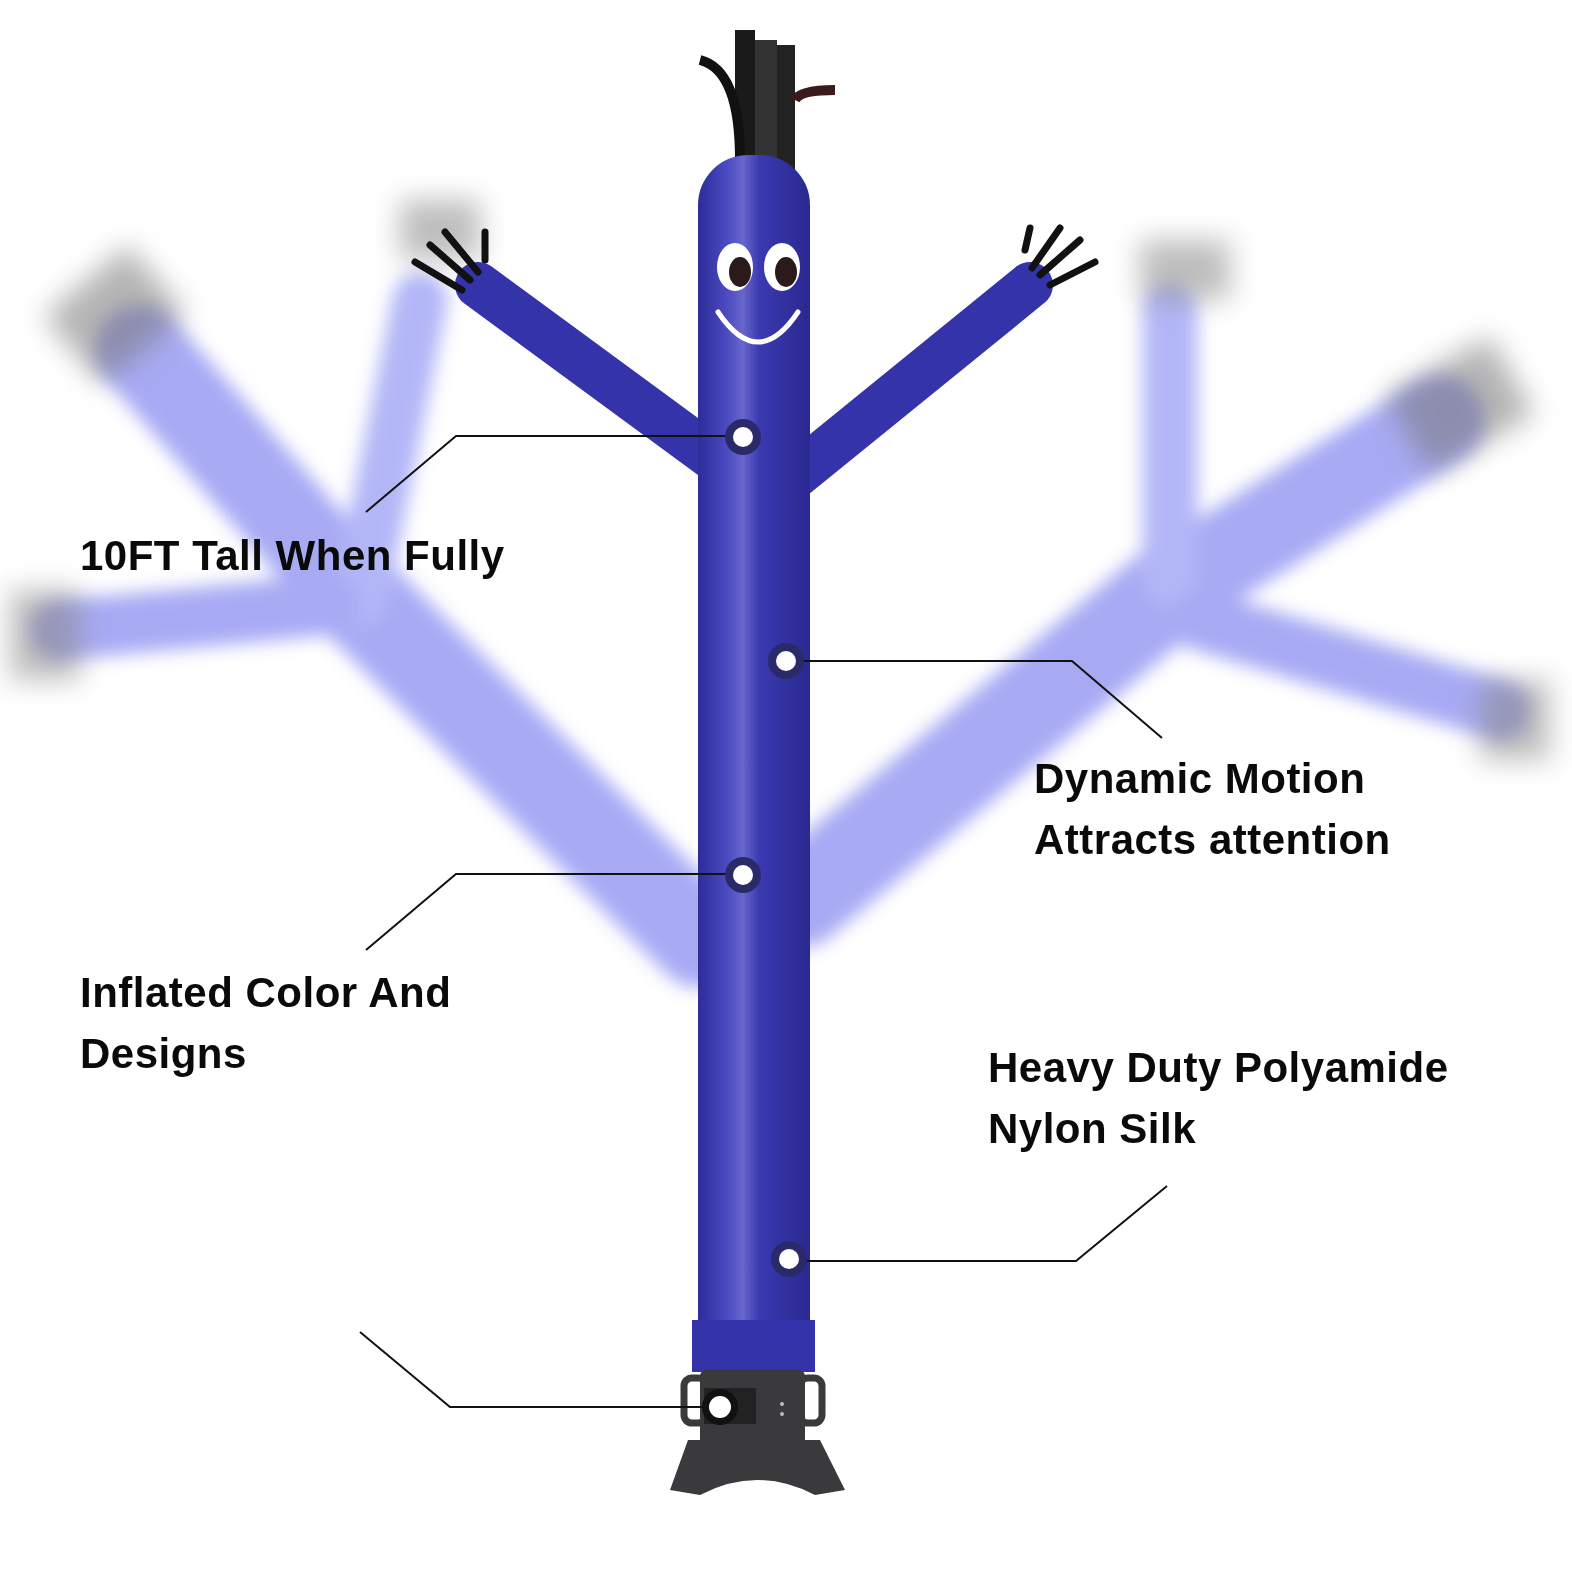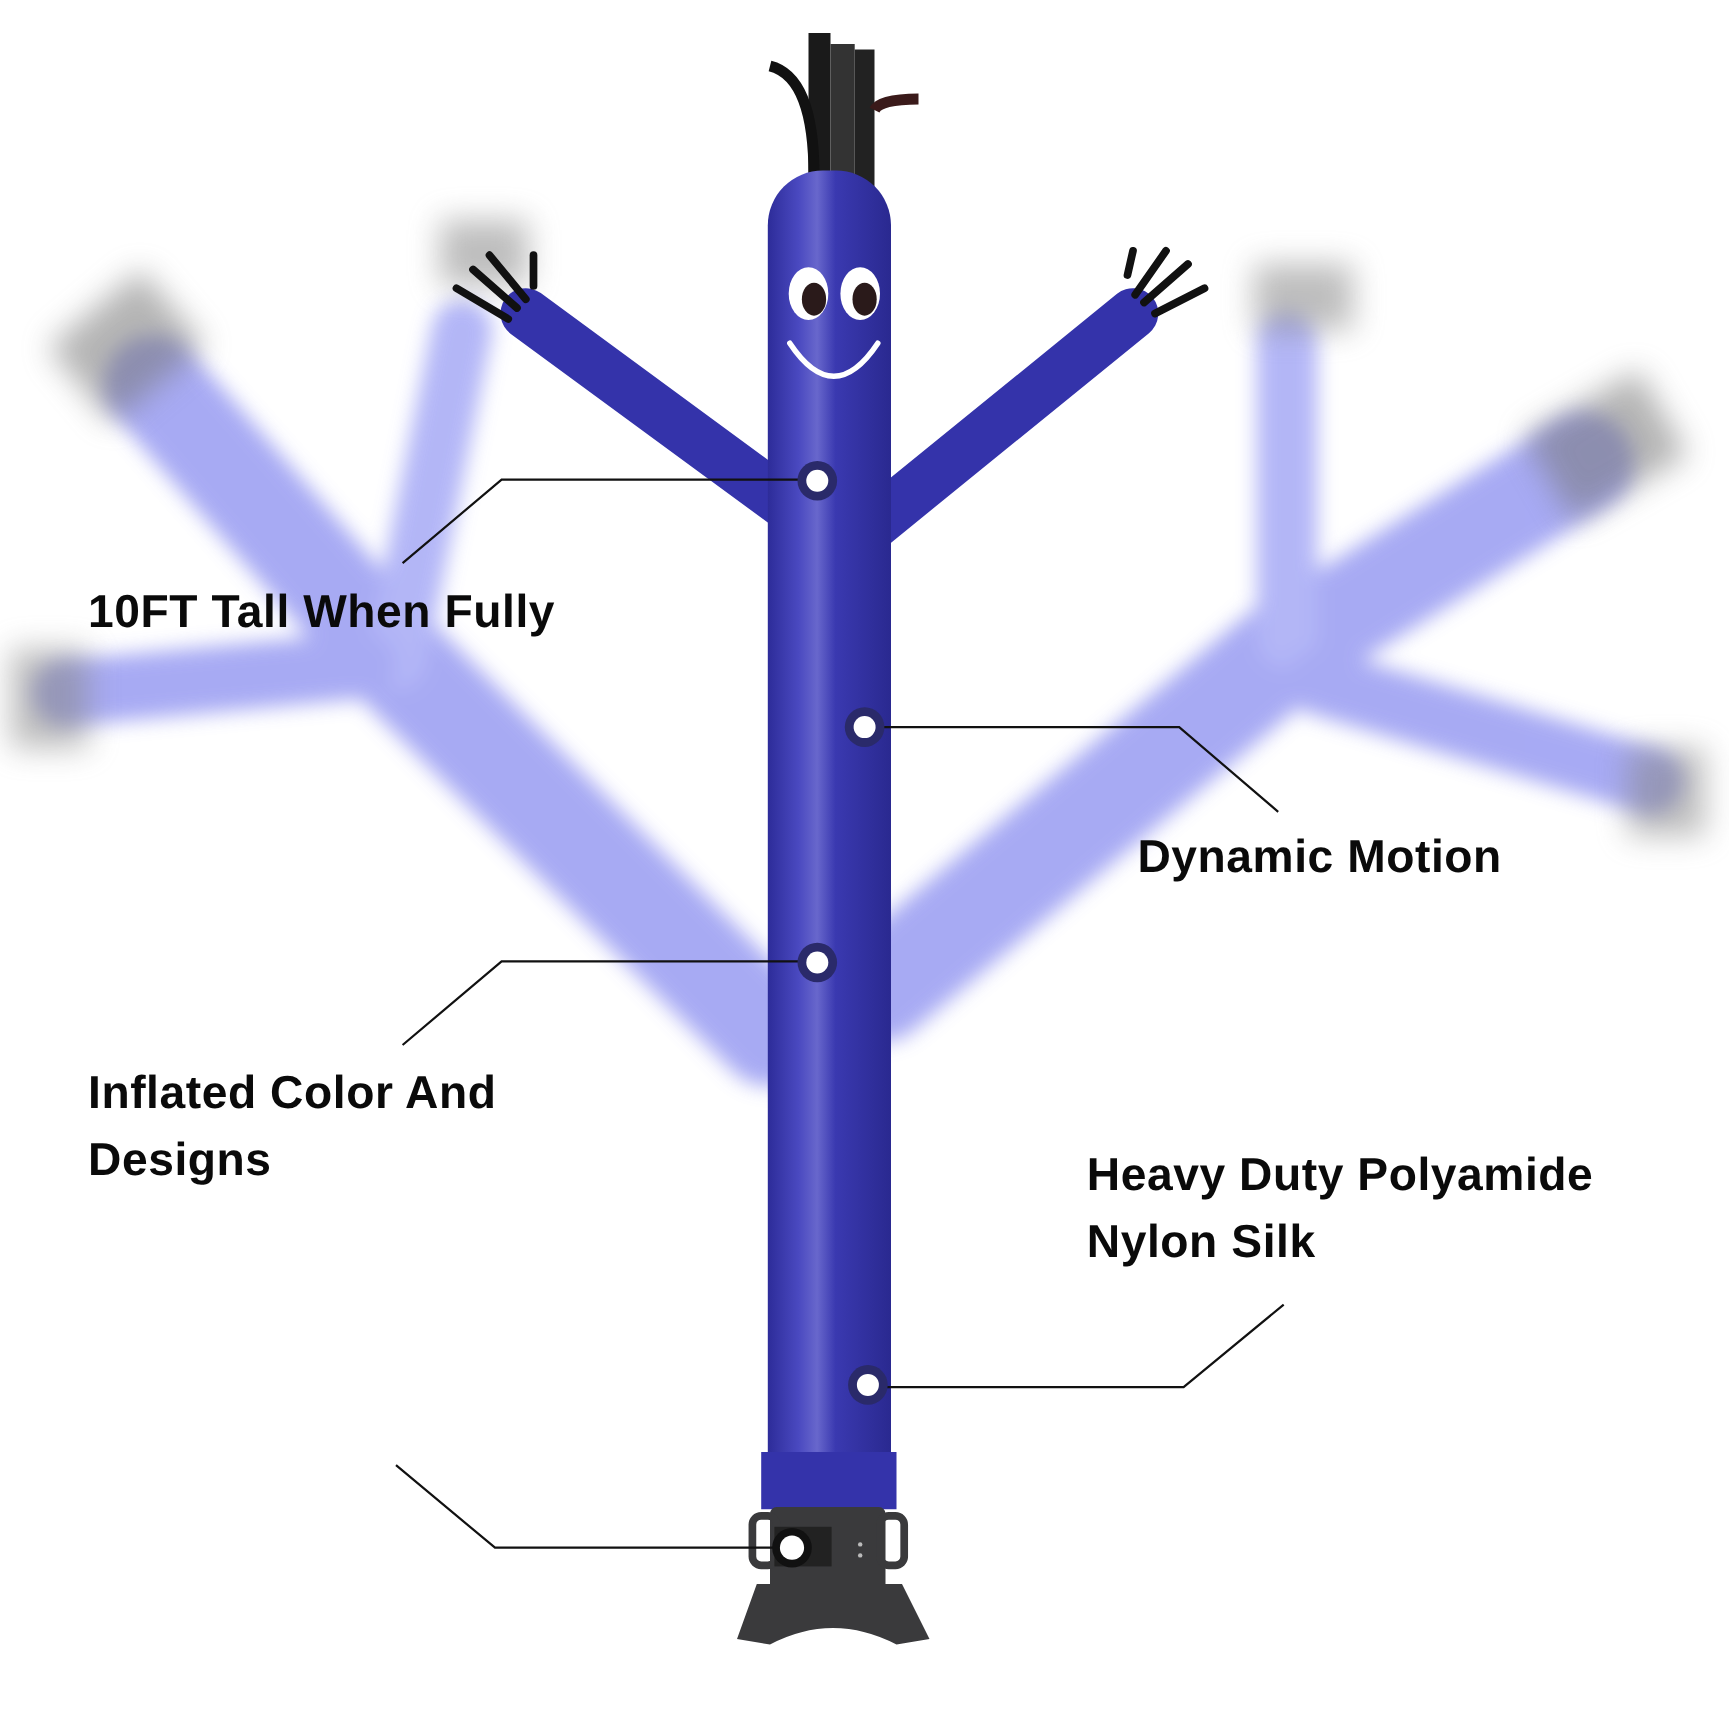--- a/index.html
+++ b/index.html
@@ -135,20 +135,21 @@
         </g>
     </g>
   </svg>
 
   <div class="label" style="left:80px; top:525px;">
     <span>10FT Tall When Fully</span>
   </div>
 
   <div class="label" style="left:990px; top:748px;margin-left:44px;">
     <span>Dynamic Motion</span>
+    <span>Attracts attention</span>
   </div>
 
   <div class="label" style="left:80px; top:962px;">
     <span>Inflated Color And</span>
     <span>Designs</span>
   </div>
 
   <div class="label" style="left:988px; top:1037px;">
     <span>Heavy Duty Polyamide</span>
     <span>Nylon Silk</span>

